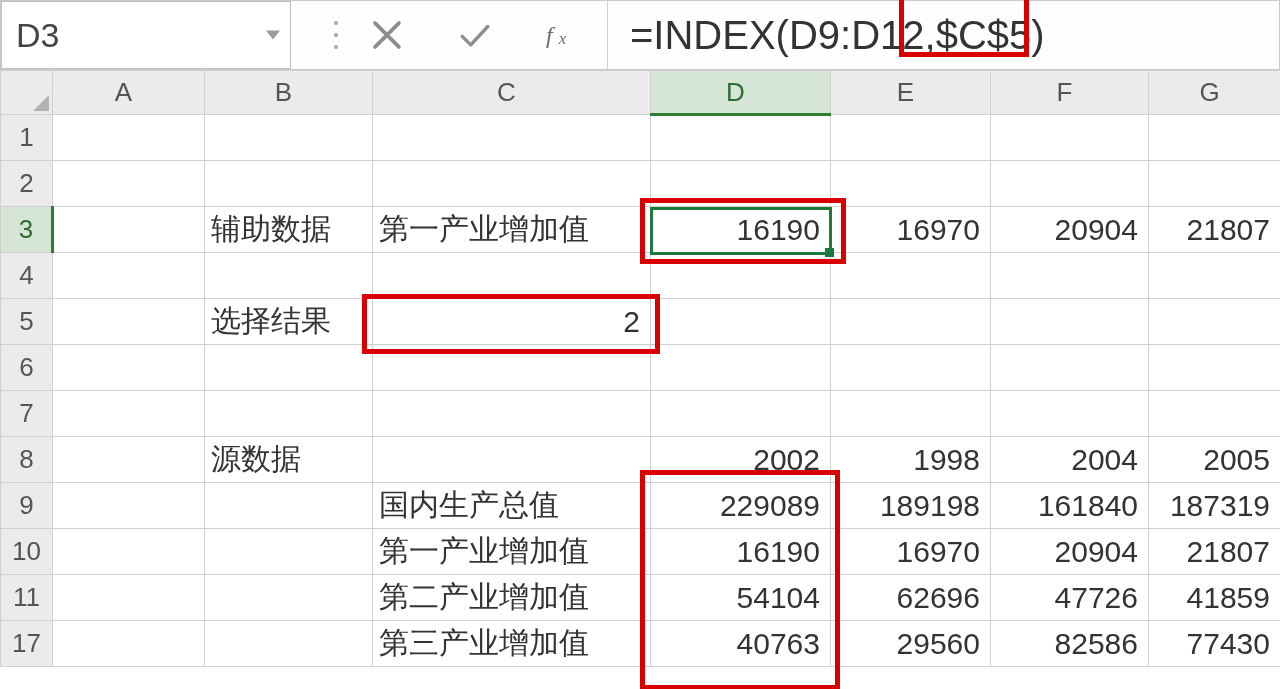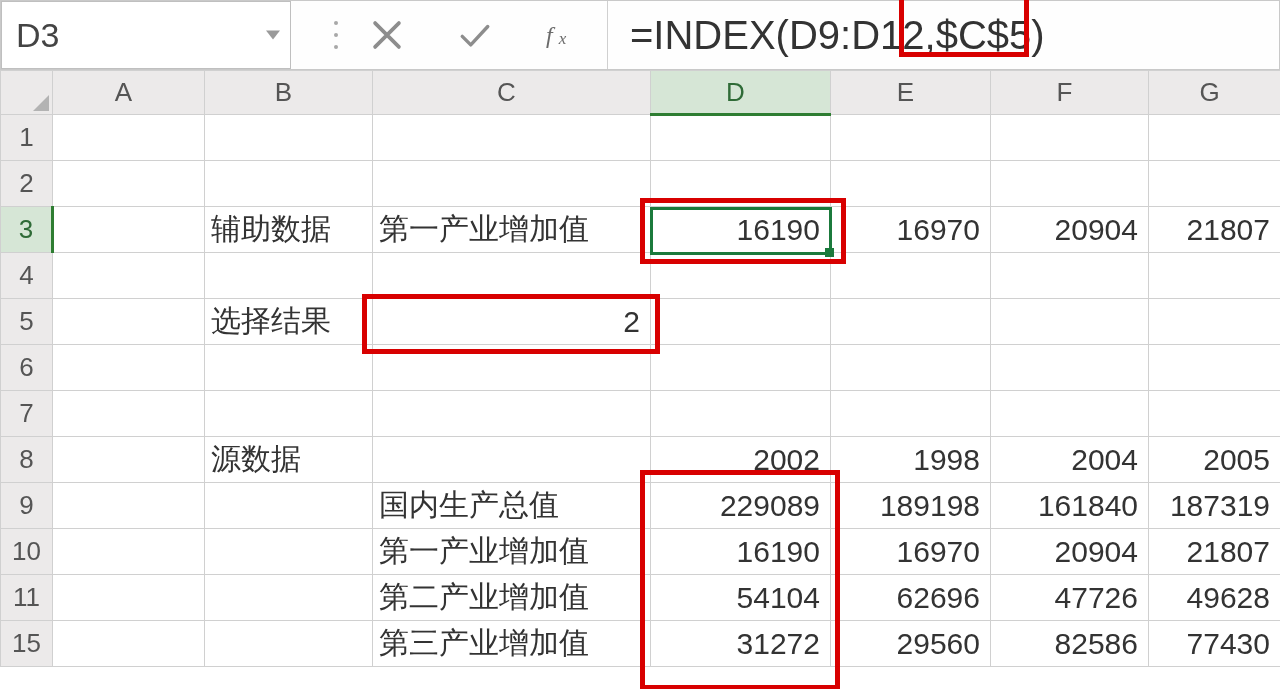--- a/index.html
+++ b/index.html
@@ -239,28 +239,28 @@
     <td>21807</td>
   </tr>
   <tr>
     <th class="row-hdr">11</th>
     <td></td>
           <td></td>
     <td class="txt">第二产业增加值</td>
     <td>54104</td>
     <td>62696</td>
     <td>47726</td>
-    <td>49628</td>
-  </tr>
-  <tr>
-    <th class="row-hdr">15</th>
+    <td>41859</td>
+  </tr>
+  <tr>
+    <th class="row-hdr">17</th>
     <td></td>
           <td></td>
     <td class="txt">第三产业增加值</td>
-    <td>31272</td>
+    <td>40763</td>
     <td>29560</td>
     <td>82586</td>
     <td>77430</td>
   </tr>
 </tbody>
     </table>
 
 <div class="active-cell-frame" style="left:650px; top:137px; width:182px; height:48px;"></div>
 
 <div class="red-box" style="left:640px; top:128px; width:206px; height:66px;"></div>

